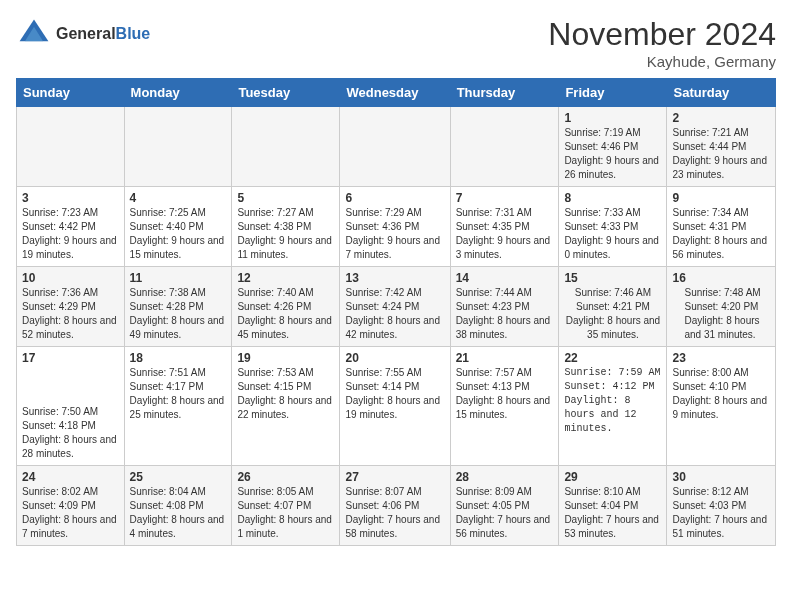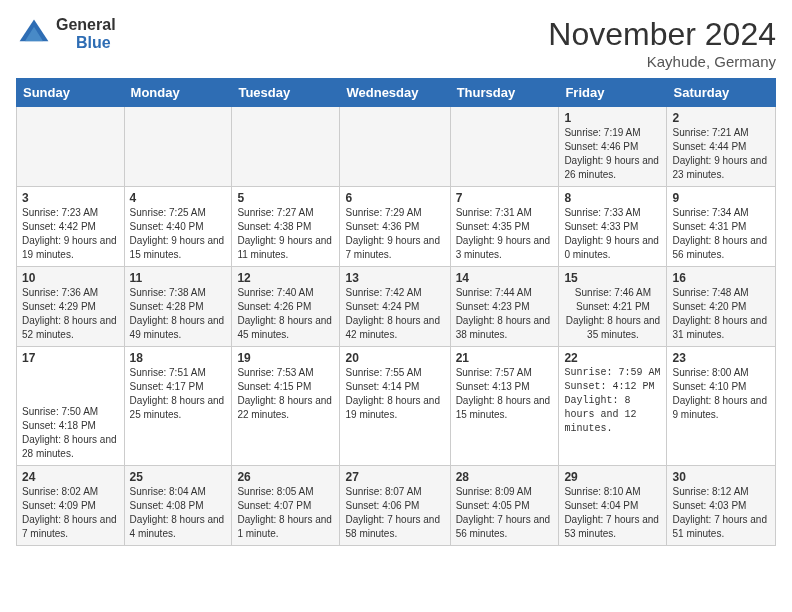--- a/index.html
+++ b/index.html
@@ -16,33 +16,32 @@
       align-items: flex-start;
       margin-bottom: 4px;
     }
     .logo {
       display: flex;
       align-items: center;
       gap: 4px;
     }
     .logo-text {
       display: flex;
-      flex-direction: column;
+      flex-direction: row;
       line-height: 1.1;
     }
     .logo-general {
       font-size: 16px;
       font-weight: bold;
       color: #333;
     }
     .logo-blue {
       font-size: 16px;
       font-weight: bold;
       color: #2e6db4;
-      margin-left: 20px;
     }
     .logo-icon {
       width: 36px;
       height: 36px;
     }
     .title-block {
       text-align: right;
     }
     .month-title {
       font-size: 32px;
@@ -233,21 +232,21 @@
 Daylight: 8 hours and 38 minutes.</div>
         </td>
         <td>
           <span class="day-num">15</span>
           <div class="day-info" style="white-space: pre-line; text-align: center;">Sunrise: 7:46 AM
 Sunset: 4:21 PM
 Daylight: 8 hours and 35 minutes.</div>
         </td>
         <td>
           <span class="day-num">16</span>
-          <div class="day-info" style="white-space: pre-line;">Sunrise: 7:48 AM
+          <div class="day-info" style="white-space: pre-line; margin-left: 12px;">Sunrise: 7:48 AM
 Sunset: 4:20 PM
 Daylight: 8 hours and 31 minutes.</div>
         </td>
       </tr>
       <tr>
         <td>
           <span class="day-num">17</span>
           <div class="day-info" style="white-space: pre-line; margin-top: 40px;">Sunrise: 7:50 AM
 Sunset: 4:18 PM
 Daylight: 8 hours and 28 minutes.</div>

